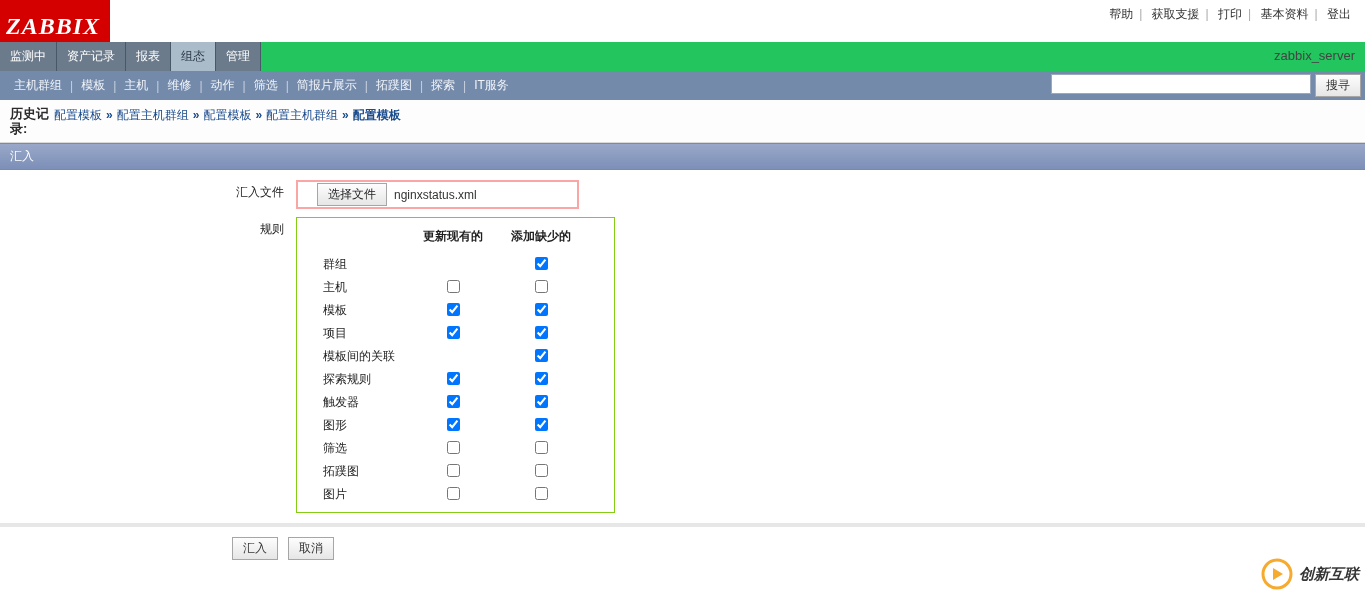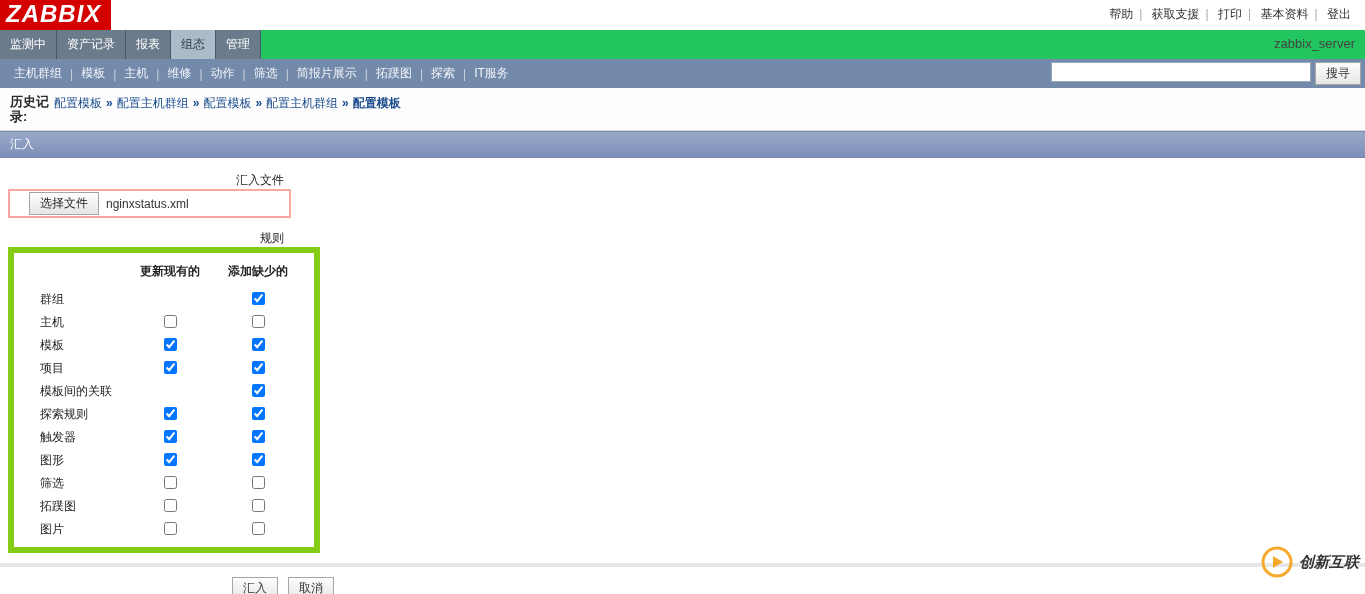--- a/index.html
+++ b/index.html
@@ -1,21 +1,21 @@
 <!DOCTYPE html>
 <html><head>
 <meta charset="utf-8">
 <style>
 * { margin: 0; padding: 0; box-sizing: border-box; }
 body { font-family: Arial, Verdana, sans-serif; font-size: 12px; color: #1F1F1F; background: #FFF; width: 1365px;}
 a { text-decoration: none; color: inherit; }
 
 
 .top-row { display:flex; align-items:flex-start; justify-content:space-between; border-bottom: 0px solid #ccc; }
-.logo { background:#D40000; color:#FFF; font-weight:bold; font-style:italic; font-size:24px; padding:0 10px 2px 6px; letter-spacing:1px; font-family: Liberation Sans, sans-serif; }
+.logo { background:#D40000; color:#FFF; font-weight:bold; font-style:italic; font-size:24px; padding:13px 10px 2px 6px; letter-spacing:1px; font-family: Liberation Serif, serif; }
 .top-links { font-size:12px; color:#333; padding:6px 10px 0 0; }
 .top-links span { padding:0 4px; cursor:pointer; }
 .sep { color:#aaa; padding:0 2px !important; cursor:default !important;}
 
 
 .nav1-row { display:flex; justify-content:space-between; align-items:stretch; background:#22c55e; }
 .nav1 { display:flex; }
 .nav1 .tab { padding:6px 10px; font-size:12px; color:#FFF; background:#6C7B8B; border-right:1px solid #475869; cursor:pointer; }
 .nav1 .tab.active { background:#AABBC9; color:#2E3C4A; }
 .server-label { font-size:13px; color:#444; padding:6px 10px 0 0;text-align:center; }
@@ -36,40 +36,40 @@
 .crumbs a { color:#1A4B8C; }
 .crumbs .arr { color:#1A4B8C; font-weight:bold; padding:0 4px; }
 .crumbs .cur { color:#1A4B8C; font-weight:bold; }
 
 
 .section-bar { background:linear-gradient(#99A8C9,#7C8FB7); color:#fff; font-size:12px; padding:4px 10px; border:1px solid #7889AC; border-left:none; border-right:none;}
 
 
 .content { padding:10px 8px 0 8px; }
 .form-area { width:100%; }
-.row { display:flex; align-items:flex-start; margin-bottom:8px;flex-direction:column; }
+.row { display:flex; align-items:flex-start; margin-bottom:8px; }
 .lbl { width:288px; text-align:right; padding-right:12px; padding-top:4px; font-size:12px; color:#222; }
 .val { }
 .fileinput { display:inline-flex; align-items:center; border:2px solid #fca5a5;padding-left:18px; }
 .fileinput .choose { border:1px solid #A6A6A6; background:linear-gradient(#FDFDFD,#E6E6E6); padding:2px 10px; font-size:12px; cursor:pointer; margin:1px;}
 .fileinput .fname { padding:0 100px 0 6px; font-size:12px; color:#333; }
 
 
-.rules-box {  border:6px solid #84cc16; padding:6px 12px 6px 12px; }
+.rules-box {  border:1px solid #84cc16; padding:6px 29px 6px 12px; }
 .rules-table { border-collapse:collapse; }
 .rules-table th { font-weight:bold; font-size:12px; text-align:center; padding:4px 14px 8px 14px; }
 .rules-table td { font-size:12px; padding:3px 14px; }
 .rules-table td:first-child { text-align:left; min-width:90px;}
 .rules-table td.cb { text-align:center; }
 input[type=checkbox]{ width:13px; height:13px; cursor:pointer;}
 
 .footer-sep { border-top:4px solid #E7E7E7; margin-top:10px; }
 .actions { padding:10px 0 10px 232px; display:flex; gap:10px; }
 
-.watermark { position:absolute; right:6px; bottom:16px; display:flex; align-items:center; gap:6px; opacity:0.95;}
+.watermark { position:absolute; right:6px; bottom:4px; display:flex; align-items:center; gap:6px; opacity:0.95;}
 .wm-icon { width:32px; height:32px; }
 .wm-icon svg { width:32px; height:32px; }
 .wm-text { font-size:15px; font-weight:bold; color:#2b2b2b; font-style:italic;}
 </style>
 </head>
 <body>
 
 <div class="top-row">
   <div class="logo">ZABBIX</div>
   <div class="top-links">

